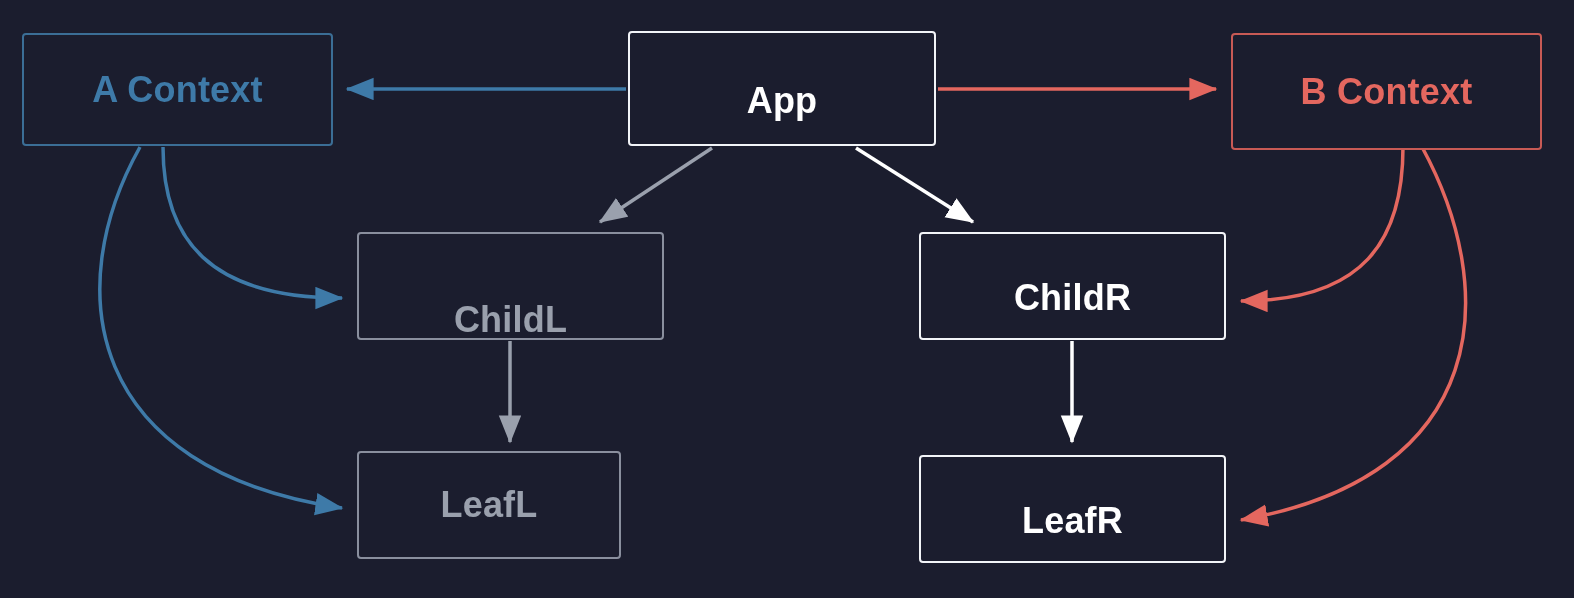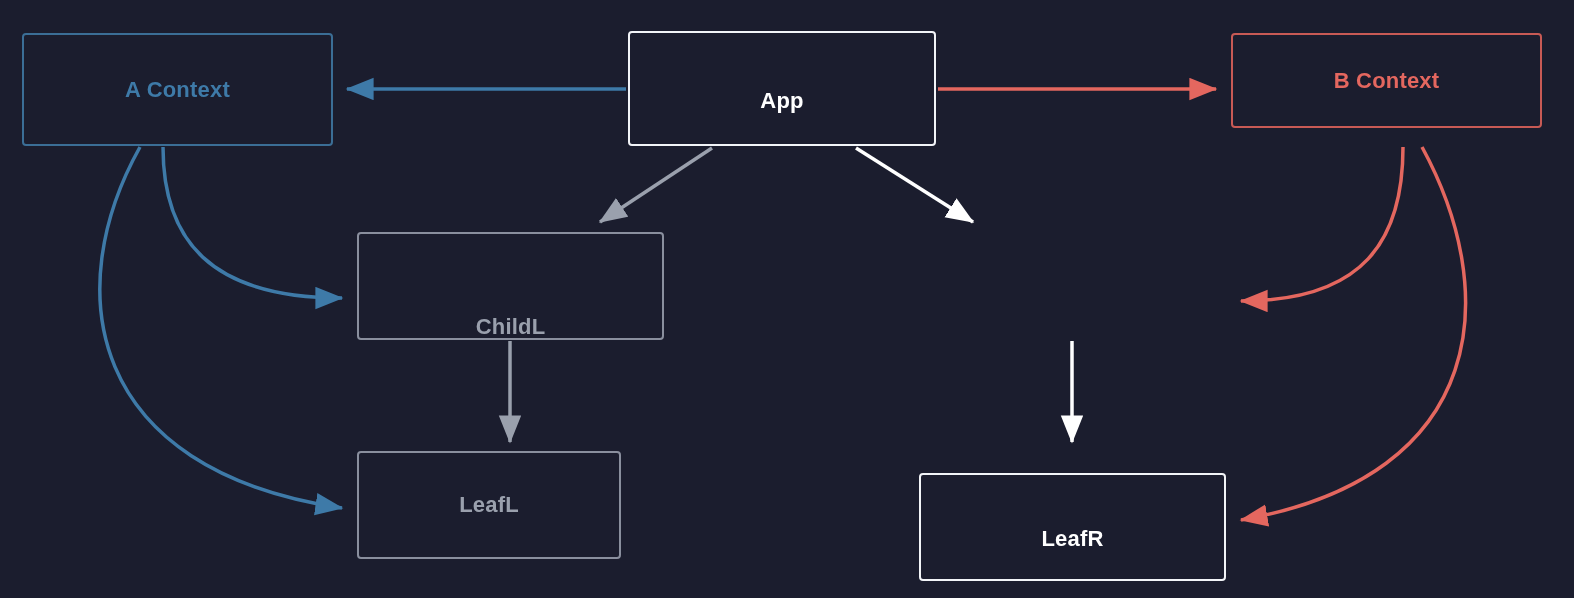--- a/index.html
+++ b/index.html
@@ -27,34 +27,34 @@
     box-sizing: border-box;
     display: flex;
     align-items: center;
     justify-content: center;
     border-radius: 4px;
     border-style: solid;
     border-width: 2px;
     background: #1b1d2e;
   }
   .node .label {
-    font-size: 22px;
+    font-size: 36px;
     letter-spacing: 0.2px;
     line-height: 1;
     white-space: nowrap;
   }
 
   
   #node-a-context { left: 22px;   top: 33px;  width: 311px; height: 113px; }
   #node-app       { left: 628px;  top: 31px;  width: 308px; height: 115px; }
-  #node-b-context { left: 1231px; top: 33px;  width: 311px; height: 95px; }
+  #node-b-context { left: 1231px; top: 33px;  width: 311px; height: 117px; }
   #node-childl    { left: 357px;  top: 232px; width: 307px; height: 108px; align-items: flex-end; }
   #node-childr    { left: 919px;  top: 232px; width: 307px; height: 108px; }
   #node-leafl     { left: 357px;  top: 451px; width: 264px; height: 108px; }
-  #node-leafr     { left: 919px;  top: 473px; width: 307px; height: 108px; }
+  #node-leafr     { left: 919px;  top: 455px; width: 307px; height: 108px; }
 
   
   .theme-blue   { border-color: #3b6e96; }
   .theme-blue   .label { color: #3e7aa8; font-weight: bold; }
   .theme-red    { border-color: #c85a55; }
   .theme-red    .label { color: #e4675f; font-weight: bold; }
   .theme-bright { border-color: #f2f4f8; }
   .theme-bright .label { color: #ffffff; font-weight: bold; margin-top: 24px; }
   .theme-dim    { border-color: #8a8f9e; }
   .theme-dim    .label { color: #9aa0ad; font-weight: bold; }
@@ -110,20 +110,23 @@
   </div>
 
   <div class="node theme-red" id="node-b-context">
     <span class="label">B Context</span>
   </div>
 
   <div class="node theme-dim" id="node-childl">
     <span class="label">ChildL</span>
   </div>
 
+  <div class="node theme-bright" id="node-childr">
+    <span class="label">ChildR</span>
+  </div>
 
   <div class="node theme-dim" id="node-leafl">
     <span class="label">LeafL</span>
   </div>
 
   <div class="node theme-bright" id="node-leafr">
     <span class="label">LeafR</span>
   </div>
 
 </div>

